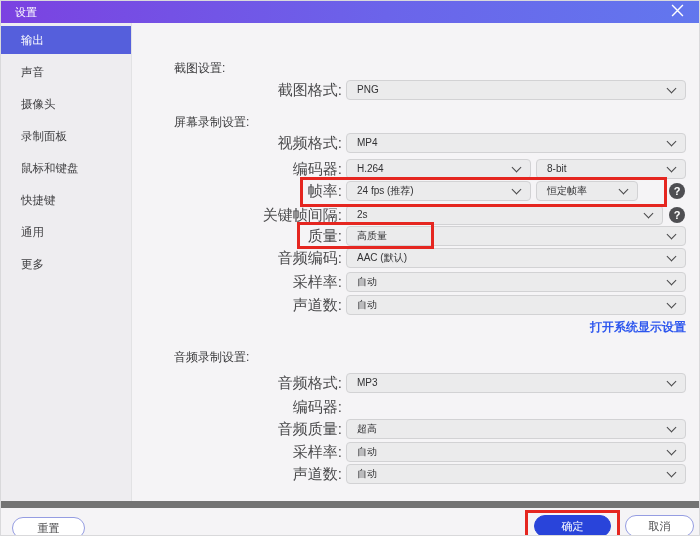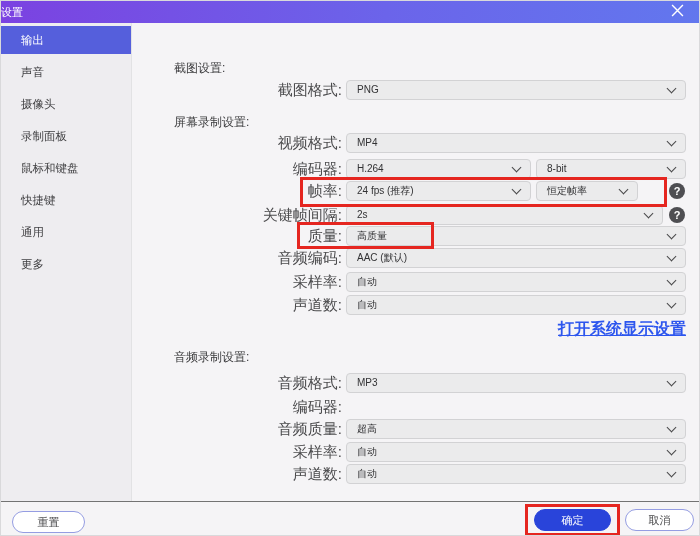--- a/index.html
+++ b/index.html
@@ -3,21 +3,21 @@
 <meta charset="utf-8">
 <style>
   * { margin:0; padding:0; box-sizing:border-box; }
   body { font-family:"Liberation Sans","DejaVu Sans",sans-serif; background:#fff; }
   .window { position:relative; width:700px; height:536px; background:#f5f4f6;
             border:1px solid #d9d9db; overflow:hidden; }
 
   
   .titlebar { position:absolute; left:0; top:0; width:700px; height:22px;
               background:linear-gradient(90deg,#7b42e1 0%,#6b64ea 55%,#6277ee 100%); }
-  .app-title { position:absolute; left:0; top:0; line-height:22px; font-size:11px; color:#ffffff;text-align:right; }
+  .app-title { position:absolute; left:14px; top:0; line-height:22px; font-size:11px; color:#ffffff;text-align:right; }
   .close-btn { position:absolute; right:10px; top:0; width:28px; height:22px; display:flex;
                align-items:center; justify-content:center; background:transparent; border:none; cursor:pointer; }
 
   
   .sidebar { position:absolute; left:0; top:22px; width:131px; height:478px;
              background:#eeedf0; border-right:1px solid #e2e2e4; }
   .side-item { position:absolute; left:0; width:100%; height:28px; line-height:28px;
                padding-left:20px; font-size:11.5px; color:#3f3f41; cursor:pointer; }
   .side-item.selected { background:#555fdc; color:#ffffff; }
 
@@ -35,29 +35,29 @@
   .dd-b.short { width:102px; }
   .dd-wide { left:213px; width:317px; }
   .dd .val { position:absolute; left:10px; top:0; line-height:18px; font-size:10px;
              color:#323234; white-space:nowrap; }
   .chev { position:absolute; right:10px; top:4px; width:7px; height:7px;
           border-right:1.4px solid #48484a; border-bottom:1.4px solid #48484a;
           transform:rotate(45deg); }
   .help { position:absolute; left:536px; top:2px; width:16px; height:16px; border-radius:50%;
           background:#4e4e52; color:#fff; font-size:11px; font-weight:bold; text-align:center;
           line-height:16px; cursor:pointer; }
-  .sys-link { position:absolute; right:15px; top:296px; font-size:16px; font-weight:600;
-              color:#2d56ee; text-decoration:underline; cursor:pointer; }
+  .sys-link { position:absolute; right:15px; top:296px; font-size:12px; font-weight:600;
+              color:#2d56ee; cursor:pointer; }
 
   
   .hl { position:absolute; border:3px solid #e52620; pointer-events:none; z-index:6; }
 
   
   .footer { position:absolute; left:0; top:500px; width:700px; height:36px;
-            background:#f5f4f6; border-top:1px solid #737373; }
+            background:#f5f4f6; border-top:7px solid #737373; }
   .btn { position:absolute; height:22px; border-radius:11px; font-size:11px;
          font-family:inherit; cursor:pointer; }
   .btn-ghost { background:#ffffff; border:1px solid #959de2; color:#4a4a4c; }
   .btn-primary { background:#2944da; border:1px solid #2944da; color:#ffffff; }
 </style>
 </head>
 <body>
 
 <div class="window">
 

